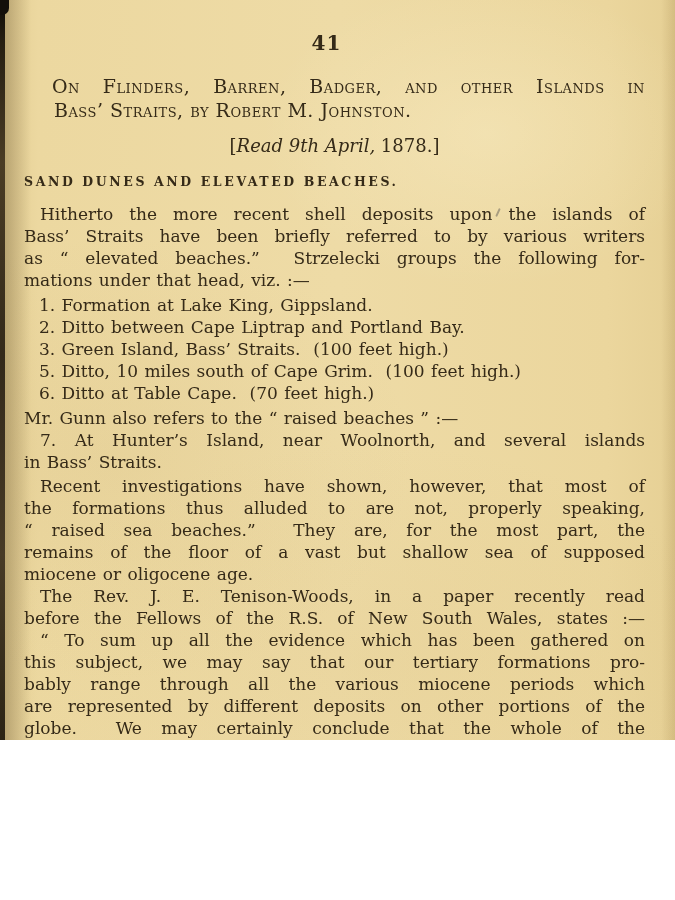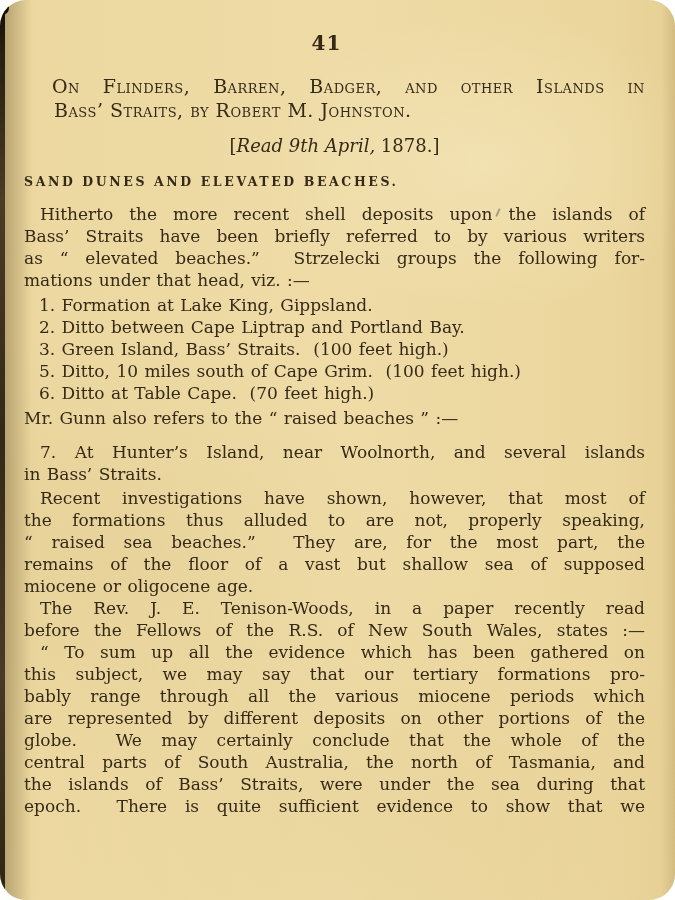--- a/index.html
+++ b/index.html
@@ -1,27 +1,26 @@
 <!DOCTYPE html>
 <html style="--paper: #ecd8a0; --ink: #352a18;"><head>
 <meta charset="utf-8">
 <style>
   html,body{margin:0;padding:0;}
   .page{
     position:relative;
-    width:675px;height:900px;
+    width:675px;height:740px;
     overflow:hidden;
     color:var(--ink,#352a18);
     font-family:"DejaVu Serif", serif;
     background:
       radial-gradient(ellipse 320px 220px at 72% 18%, rgba(255,246,214,0.30), rgba(255,246,214,0) 70%),
       radial-gradient(ellipse 420px 320px at 18% 62%, rgba(186,156,92,0.10), rgba(186,156,92,0) 70%),
       radial-gradient(ellipse 500px 300px at 55% 90%, rgba(200,170,100,0.10), rgba(200,170,100,0) 75%),
       linear-gradient(90deg, #e3cd92 0px, #ecd8a0 38px, #eedba6 50%, #ebd69d 90%, #e6d095 100%);
-    border-radius: 26px;
   }
   
   .edge-left{
     position:absolute;left:0;top:0;bottom:0;width:5px;z-index:3;
     background:linear-gradient(180deg,#0f0c06 0%,#241d11 5%,#4a3c25 22%,#33291a 48%,#473a26 75%,#2c2415 100%);
   }
   .edge-left-shade{
     position:absolute;left:5px;top:0;bottom:0;width:26px;z-index:3;
     background:linear-gradient(90deg,rgba(104,86,50,0.35),rgba(104,86,50,0));
   }
@@ -65,21 +64,21 @@
   
   .block{margin:0;font-size:17px;}
   .line{line-height:22px;text-align:justify;text-align-last:justify;word-spacing:1px;}
   .para .line:first-child{text-indent:16px;}
   .para .line:last-child{text-align-last:left;}
   .cut  .line:first-child{text-indent:16px;}
   .cut  .line:last-child{text-align-last:justify;}
   .flush .line{text-align-last:left;}
   .list{margin:3px 0 3px;}
   .list .line{padding-left:15px;text-align-last:left;}
-  .flush.block{margin:0 0 12px;}
+  .flush.block{margin:0 0 0;}
   .item7{margin:0 0 2px;}
 </style>
 </head>
 <body>
 
 <div class="page">
 
   <div class="edge-left"></div>
   <div class="edge-left-shade"></div>
   <div class="edge-right-shade"></div>

